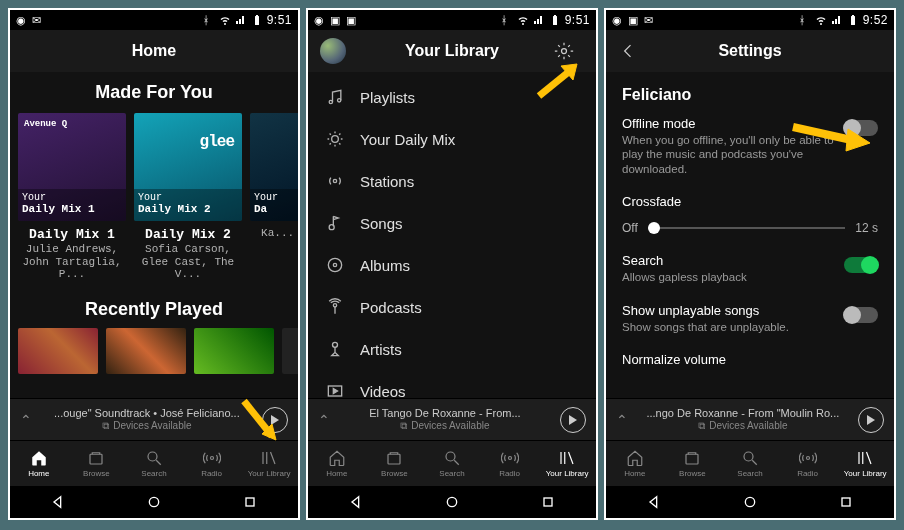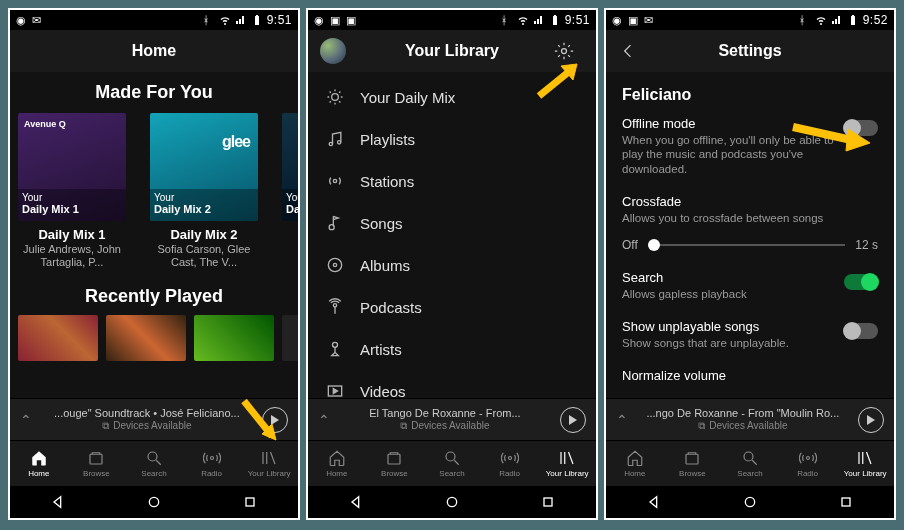--- a/index.html
+++ b/index.html
@@ -60,21 +60,21 @@
     flex: 1;
     background: #121212;
     color: #fff;
     overflow: hidden;
     position: relative;
   }
   
   .section-h { text-align: center; padding: 10px 12px 4px; }
   .section-h h2 { font-size: 18px; font-weight: 700; }
   .section-h p { font-size: 11px; color: #b3b3b3; margin-top: 2px; line-height: 1.25; }
-  .cards { display: flex; gap: 24px; padding: 6px 12px 0 8px; overflow: hidden; }
+  .cards { display: flex; gap: 8px; padding: 6px 12px 0 8px; overflow: hidden; font-family: Liberation Mono, monospace; }
   .card { width: 108px; flex: 0 0 108px; text-align: center; }
   .card .cover {
     width: 108px; height: 108px; background: #333;
     border-radius: 2px; position: relative; overflow: hidden;
     display: flex; flex-direction: column; justify-content: flex-end;
   }
   .cover.dm1 { background: linear-gradient(160deg, #426, #213); }
   .cover.dm2 { background: linear-gradient(160deg, #13a3b8, #075368); }
   .cover.dm3 { background: linear-gradient(160deg, #134, #012); }
   .cover .strip { height: 32px; background: rgba(0,0,0,.35); color:#fff; font-size:10px; padding:3px 4px; line-height:1.1; text-align:left; }
@@ -318,35 +318,35 @@
             <path d="M12 2v3M12 19v3M4 12H1M23 12h-3M5 5l2 2M17 17l2 2M19 5l-2 2M7 17l-2 2"></path>
           </svg>
     </div>
   </div>
 
   <div class="content">
     <div class="lib-list">
       <div class="lib-item">
             <span class="ic">
               <svg viewBox="0 0 24 24">
-                <circle cx="12" cy="12" r="4"></circle>
-                <path d="M12 3v2M12 19v2M3 12h2M19 12h2M5.5 5.5l1.5 1.5M17 17l1.5 1.5M18.5 5.5L17 7M7 17l-1.5 1.5"></path>
-              </svg>
-            </span>
-            <span>Your Daily Mix</span>
-          </div>
-      <div class="lib-item">
-            <span class="ic">
-              <svg viewBox="0 0 24 24">
                 <path d="M9 18V6l10-2v12"></path>
                 <circle cx="7" cy="18" r="2"></circle>
                 <circle cx="17" cy="16" r="2"></circle>
               </svg>
             </span>
             <span>Playlists</span>
+          </div>
+      <div class="lib-item">
+            <span class="ic">
+              <svg viewBox="0 0 24 24">
+                <circle cx="12" cy="12" r="4"></circle>
+                <path d="M12 3v2M12 19v2M3 12h2M19 12h2M5.5 5.5l1.5 1.5M17 17l1.5 1.5M18.5 5.5L17 7M7 17l-1.5 1.5"></path>
+              </svg>
+            </span>
+            <span>Your Daily Mix</span>
           </div>
       <div class="lib-item">
             <span class="ic">
               <svg viewBox="0 0 24 24">
                 <circle cx="12" cy="12" r="2"></circle>
                 <path d="M7 8a7 7 0 000 8M17 8a7 7 0 010 8"></path>
               </svg>
             </span>
             <span>Stations</span>
           </div>
@@ -511,21 +511,20 @@
       <div class="txt">
         <h4>Offline mode</h4>
         <p>When you go offline, you'll only be able to play the music and podcasts you've downloaded.</p>
       </div>
       <div class="toggle"></div>
     </div>
 
     <div class="set-row">
       <div class="txt">
         <h4>Crossfade</h4>
-        <p>Allows you to crossfade between songs</p>
       </div>
     </div>
     <div class="slider-row">
       <span>Off</span>
       <div class="track">
             <div class="knob"></div>
           </div>
       <span>12 s</span>
     </div>
 

